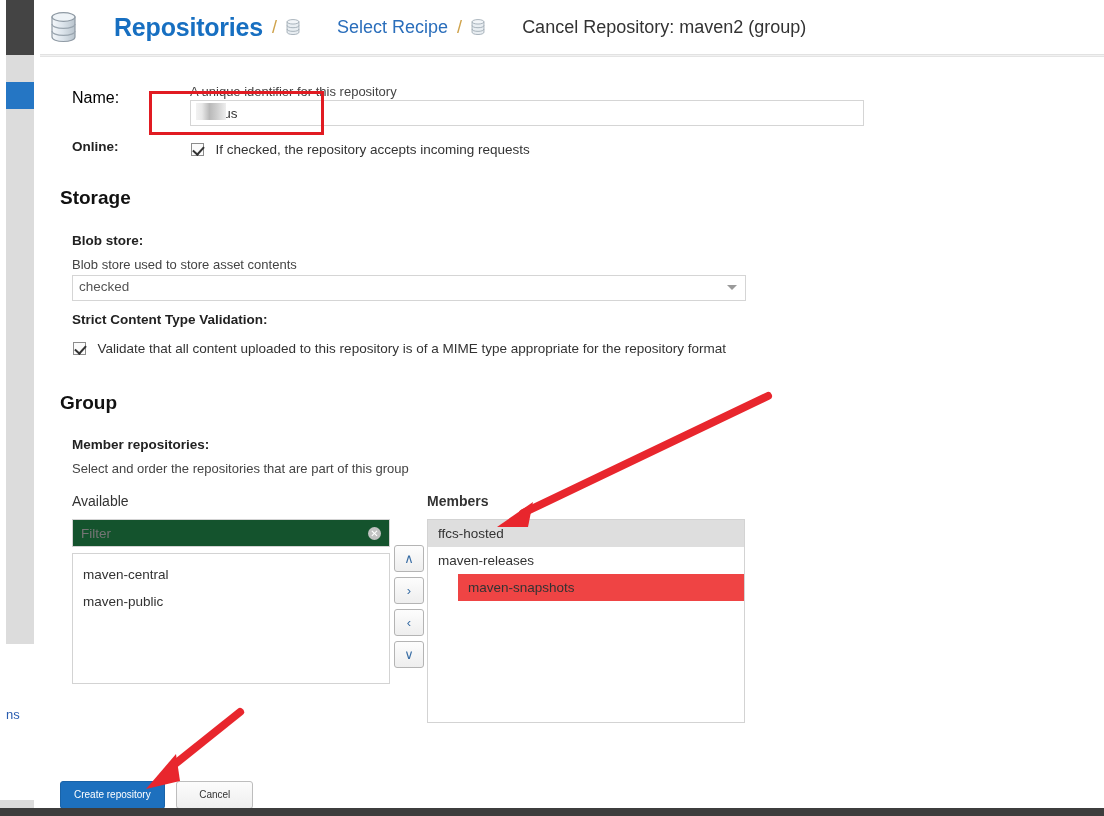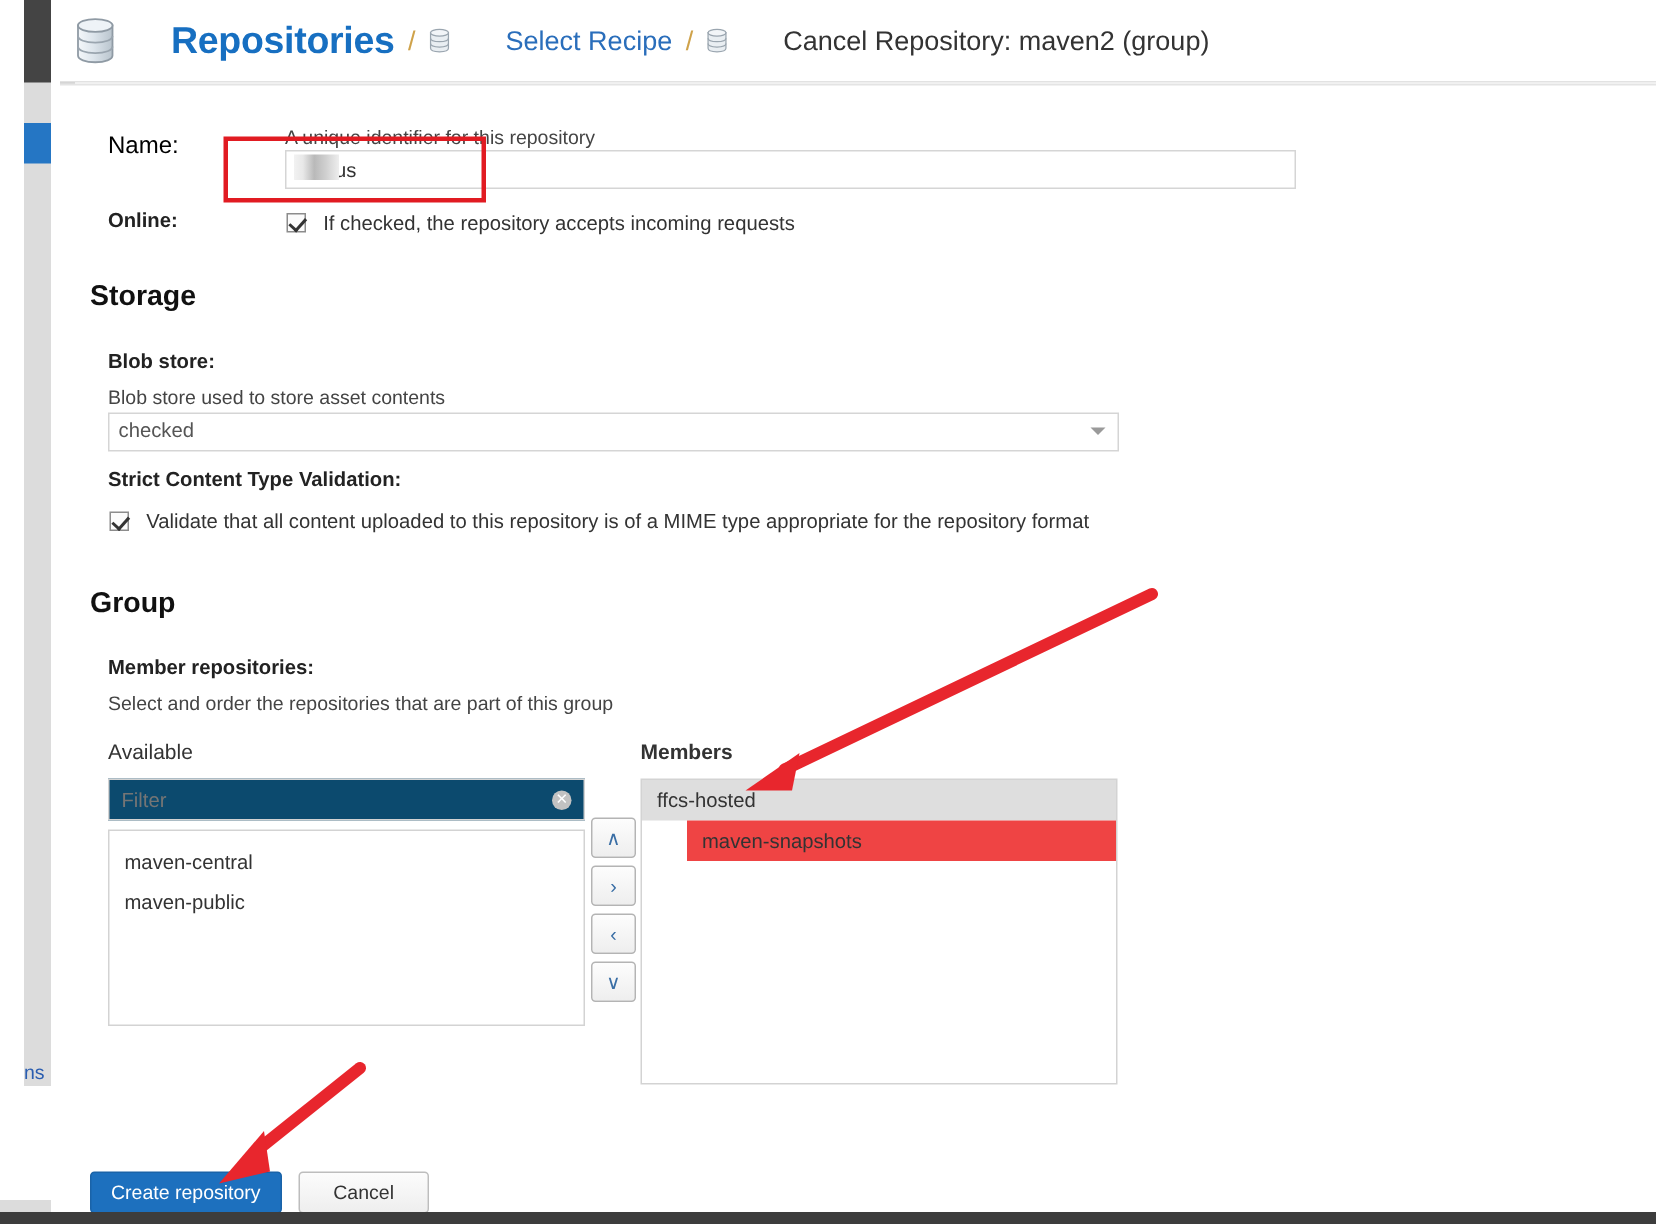--- a/index.html
+++ b/index.html
@@ -5,21 +5,21 @@
   html, body {
     margin: 0; padding: 0;
     width: 1104px; height: 816px;
     background: #ffffff;
     font-family: "Liberation Sans", sans-serif;
     overflow: hidden;
   }
   #root { position: relative; width: 1104px; height: 816px; background:#ffffff; }
 
   
-  .sidebar { position:absolute; left:16px; top:0; width:34px; height:724px; background:#dcdcdc; }
+  .sidebar { position:absolute; left:6px; top:0; width:34px; height:644px; background:#dcdcdc; }
   .sidebar-top-dark { position:absolute; left:0; top:0; width:34px; height:55px; background:#444444; }
   .sidebar-active { position:absolute; left:0; top:82px; width:34px; height:27px; background:#2576c4; }
   .sidebar-cut-label {
     position:absolute; left:0; top:706px; width:34px; height:18px;
     color:#2a5db0; font-size:13px; line-height:18px; text-align:left; padding-left:0;
     white-space:nowrap; overflow:hidden;
   }
   .sidebar-gutter { position:absolute; left:34px; top:0; width:6px; height:816px; background:#ffffff; }
   .app-bg { position:absolute; left:34px; top:55px; width:1070px; height:761px; background:#f1f1f1; }
 
@@ -80,21 +80,21 @@
   .select-arrow {
     position:absolute; right:8px; top:9px;
     width:0;height:0;border-left:5px solid transparent;border-right:5px solid transparent;
     border-top:5px solid #9a9a9a;
   }
 
   .col-head { font-size:14px; color:#333; }
 
   .filter-input {
     box-sizing:border-box; width:318px; height:28px;
-    border:1px solid #d3d3d3; background:#0c4a6e;
+    border:1px solid #d3d3d3; background:#14532d;
     font-size:13.5px; color:#9a9a9a; padding:3px 26px 3px 8px; line-height:20px;
     font-family:"Liberation Sans", sans-serif;
   }
   .clear-icon {
     position:absolute; right:9px; top:8px; width:13px; height:13px; border-radius:50%;
     background:#c2c2c2; color:#ffffff; font-size:10px; line-height:13px; text-align:center;
     font-family:"Liberation Sans", sans-serif;
   }
 
   .list-box {
@@ -107,21 +107,21 @@
 
   .xfer-col { position:absolute; left:394px; top:544px; width:30px; }
   .xfer-btn {
     box-sizing:border-box; width:30px; height:27px; margin-bottom:5px;
     border:1px solid #b4b4b4; border-radius:3px;
     background:linear-gradient(#fdfdfd,#eeeeee);
     color:#3a6ea5; font-size:13px; line-height:25px; text-align:center;
   }
 
   .btn {
-    box-sizing:border-box; height:28px; border-radius:3px; font-size:13px;
+    box-sizing:border-box; height:28px; border-radius:3px; font-size:10px;
     padding:0 13px; line-height:26px; display:inline-block;
     font-family:"Liberation Sans", sans-serif;
   }
   .btn-primary { background:#1d70be; border:1px solid #1a63a8; color:#ffffff; }
   .btn-default { background:linear-gradient(#fcfcfc,#eeeeee); border:1px solid #bdbdbd; color:#333333; }
 
   .footer-bar { position:absolute; left:0; top:808px; width:1104px; height:8px; background:#3d3d3d; }
   .footer-left { position:absolute; left:0; top:800px; width:34px; height:16px; background:#dcdcdc; }
 
   
@@ -244,20 +244,21 @@
     <div class="xfer-col" style="left:354px; top:488px;">
       <div class="xfer-btn">∧</div>
       <div class="xfer-btn">›</div>
       <div class="xfer-btn">‹</div>
       <div class="xfer-btn">∨</div>
     </div>
 
     <div class="row" style="left:387px; top:462px;">
       <div class="list-box" style="height:204px;">
         <div class="list-item li-sel-light">ffcs-hosted</div>
+        <div class="list-item">maven-releases</div>
         <div class="list-item li-sel-dark">maven-snapshots</div>
       </div>
     </div>
 
     <div class="row" style="left:20px; top:724px;">
       <span class="btn btn-primary">Create repository</span>
       <span class="btn btn-default" style="margin-left:7px; padding:0 22px;">Cancel</span>
     </div>
   </div>
 

